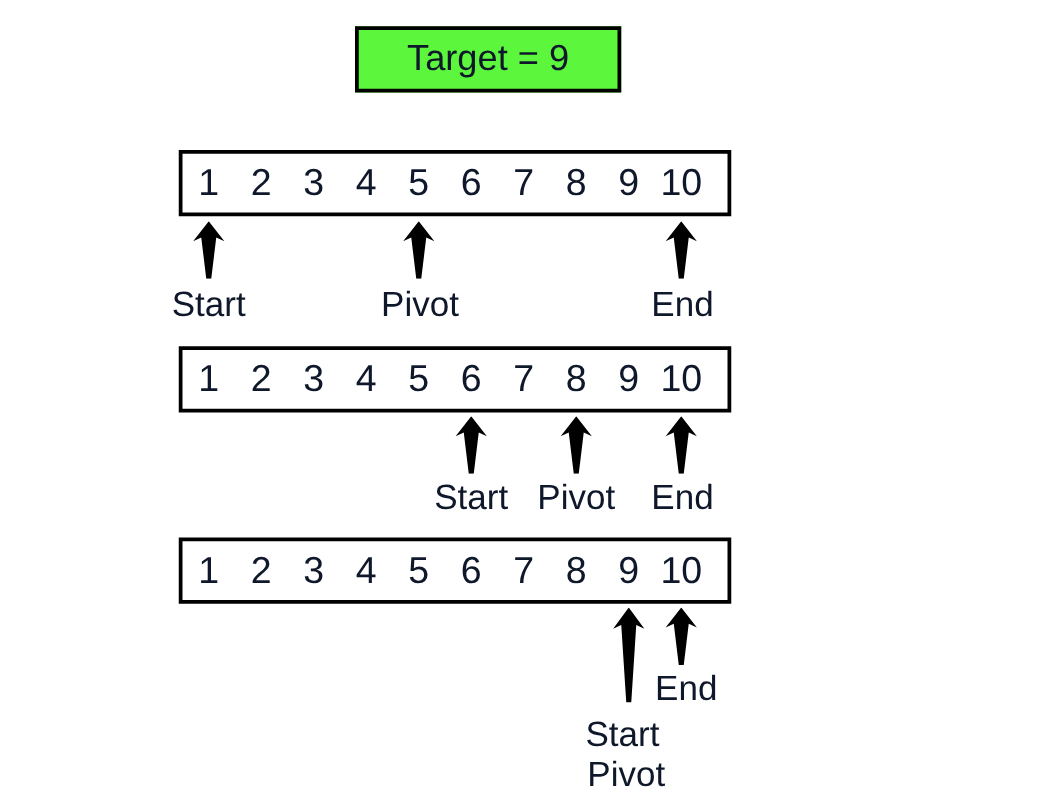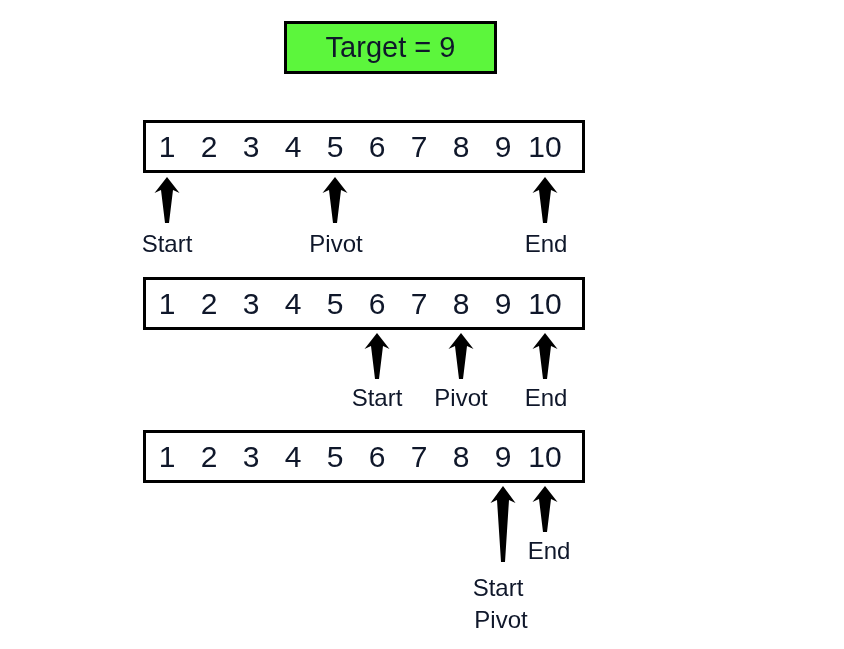--- a/index.html
+++ b/index.html
@@ -15,21 +15,21 @@
   }
   .array-box {
     position:absolute; left:143px; width:442px; height:53px;
     box-sizing:border-box; border:3px solid #000; background:#fff;
     display:flex; align-items:center;
   }
   .cell { width:42px; text-align:center; font-size:30px; line-height:47px; }
   .arrow { position:absolute; width:30px; display:block; }
   .ptr-label {
     position:absolute; width:160px; margin-left:-80px; text-align:center;
-    font-size:24px; line-height:34px; white-space:nowrap;
+    font-size:28px; line-height:34px; white-space:nowrap;
   }
 </style>
 </head>
 <body>
 
 <div class="canvas">
 
   <div class="target-box" style="background: rgb(92, 246, 60); border-color: rgb(0, 0, 0);">
     <span>Target = 9</span>
   </div>

